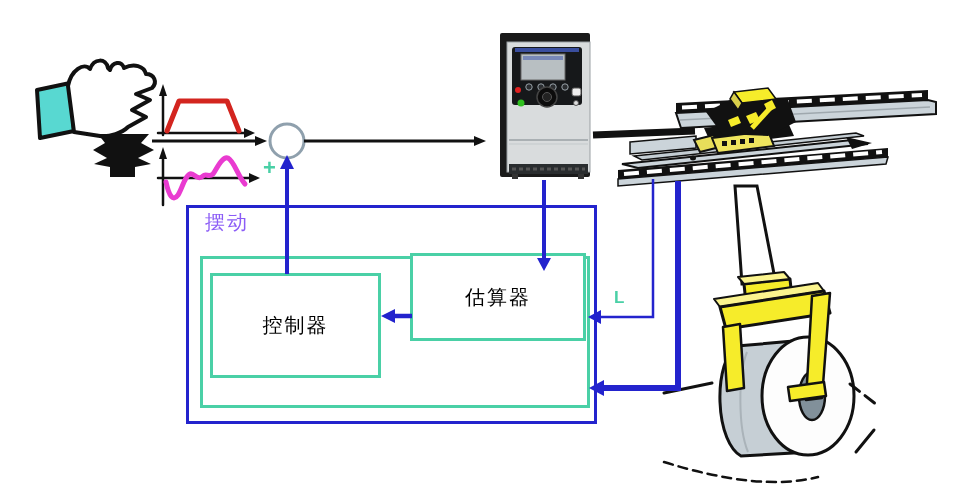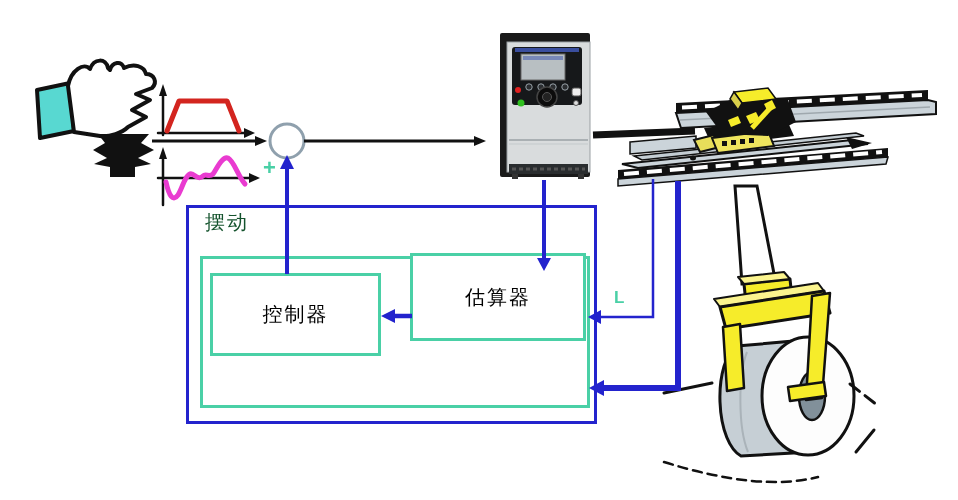--- a/index.html
+++ b/index.html
@@ -16,21 +16,21 @@
   #stage{
     position:relative;width:958px;height:500px;background:#ffffff;overflow:hidden;
     font-family:"Liberation Sans","DejaVu Sans",sans-serif;
   }
   #stage svg{position:absolute;left:0;top:0;}
   .layer{pointer-events:none;}
   .box{position:absolute;box-sizing:border-box;background:transparent;}
   .blue-box{border:3px solid var(--line-blue);}
   .teal-box{border:3px solid var(--box-teal);}
   .white-box{border:3px solid var(--box-teal);background:#ffffff;display:flex;align-items:center;justify-content:center;}
-  .cn-label{position:absolute;color:#14532d;font-size:20px;letter-spacing:2px;white-space:nowrap;}
+  .cn-label{position:absolute;color:#8b5cf6;font-size:20px;letter-spacing:2px;white-space:nowrap;}
   .box-label{font-size:20px;color:#000;letter-spacing:2px;}
   .teal-text{position:absolute;color:var(--box-teal);font-weight:bold;}
   #plus-sign{font-size:22px;}
   #length-label{font-size:17px;}
 </style>
 </head>
 <body>
 
 <div id="stage">
 
@@ -162,21 +162,21 @@
       <line x1="850" y1="384" x2="877" y2="405" stroke-dasharray="12 7"></line>
       <line x1="874" y1="430" x2="856" y2="452"></line>
       <path d="M664,462 Q760,492 818,477" stroke-width="2.5" stroke-dasharray="9 6"></path>
     </g>
   </svg>
 
   <div class="box blue-box" style="left:186px;top:205px;width:411px;height:219px;"></div>
 
   <div class="box teal-box" style="left:200px;top:256px;width:390px;height:152px;"></div>
 
-  <div class="box white-box" style="left:210px;top:273px;width:171px;height:83px;justify-content:center;">
+  <div class="box white-box" style="left:210px;top:273px;width:171px;height:105px;justify-content:center;">
     <span class="box-label">控制器</span>
   </div>
 
   <div class="box white-box" style="left:410px;top:253px;width:176px;height:88px;">
     <span class="box-label">估算器</span>
   </div>
 
   <div class="cn-label" style="left:205px;top:209px;">摆动</div>
 
 

